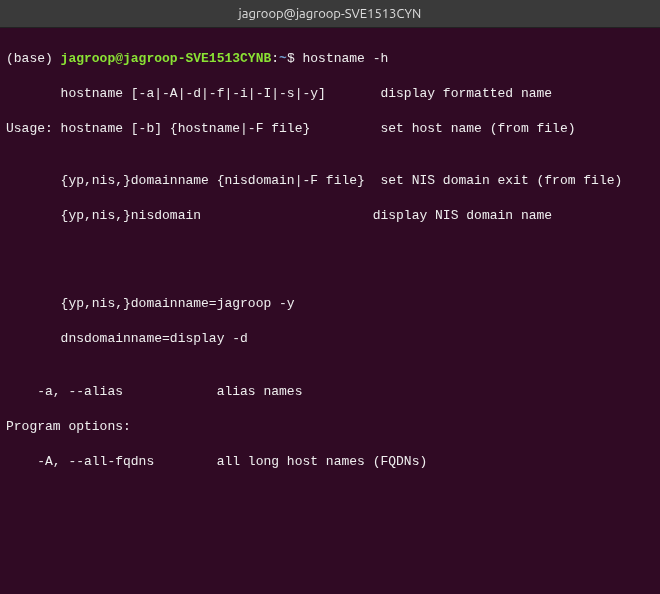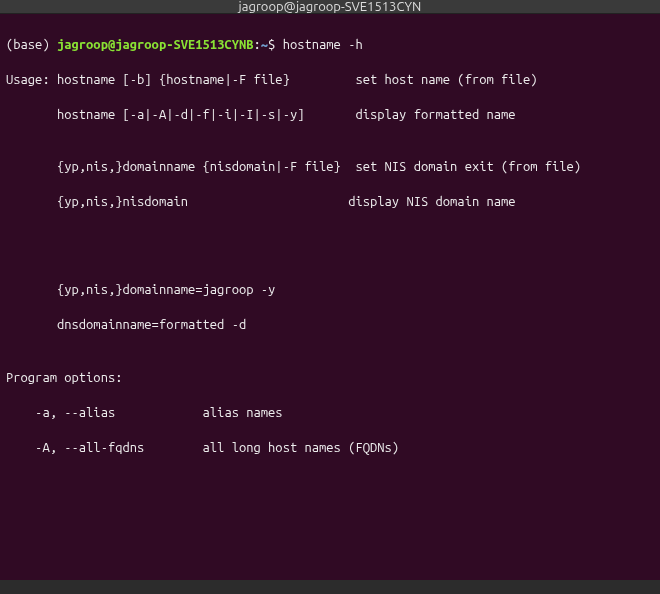--- a/index.html
+++ b/index.html
@@ -7,21 +7,21 @@
       background: #2c2c2c;
       font-family: 'Ubuntu Mono', 'DejaVu Sans Mono', 'Courier New', monospace;
       font-size: 13px;
       line-height: 1.35;
       width: 660px;
       height: 594px;
       overflow: hidden;
     }
     .titlebar {
       background: #3a3a3a;
-      height: 14px;
+      height: 28px;
       display: flex;
       align-items: center;
       justify-content: center;
       color: #ddd;
       font-family: Ubuntu, sans-serif;
       font-size: 13px;
       border-bottom: 1px solid #222;
     }
     .terminal {
       background: #300a24;
@@ -31,44 +31,44 @@
       white-space: pre;
       overflow: hidden;
     }
     .prompt-env { color: #eee; }
     .prompt-user { color: #8ae234; font-weight: bold; }
     .prompt-colon { color: #eee; }
     .prompt-path { color: #729fcf; font-weight: bold; }
     .prompt-dollar { color: #eee; }
     .cmd { color: #eee; }
     .out { color: #eee; }
-    .line { display: block; }
+    .line { display: block; font-family: Liberation Mono, monospace; }
   </style>
 </head>
 <body>
 
 <div class="titlebar">
   <span>jagroop@jagroop-SVE1513CYN</span>
 </div>
 
 <div class="terminal">
 <span class="line"><span class="prompt-env">(base) </span><span class="prompt-user">jagroop@jagroop-SVE1513CYNB</span><span class="prompt-colon">:</span><span class="prompt-path">~</span><span class="prompt-dollar">$ </span><span class="cmd">hostname -h</span></span>
+<span class="line out">       hostname [-a|-A|-d|-f|-i|-I|-s|-y]       display formatted name</span>
 <span class="line out">Usage: hostname [-b] {hostname|-F file}         set host name (from file)</span>
-<span class="line out">       hostname [-a|-A|-d|-f|-i|-I|-s|-y]       display formatted name</span>
 <span class="line out"></span>
 <span class="line out">       {yp,nis,}domainname {nisdomain|-F file}  set NIS domain exit (from file)</span>
 <span class="line out">       {yp,nis,}nisdomain                      display NIS domain name</span>
 <span class="line out"></span>
 <span class="line out"></span>
 <span class="line out"></span>
 <span class="line out">       {yp,nis,}domainname=jagroop -y</span>
-<span class="line out">       dnsdomainname=formatted -d</span>
+<span class="line out">       dnsdomainname=display -d</span>
 <span class="line out"></span>
+<span class="line out">    -a, --alias            alias names</span>
 <span class="line out">Program options:</span>
-<span class="line out">    -a, --alias            alias names</span>
 <span class="line out">    -A, --all-fqdns        all long host names (FQDNs)</span>
 
 
 
 
 
 
 
 
 <span class="line out"></span>

